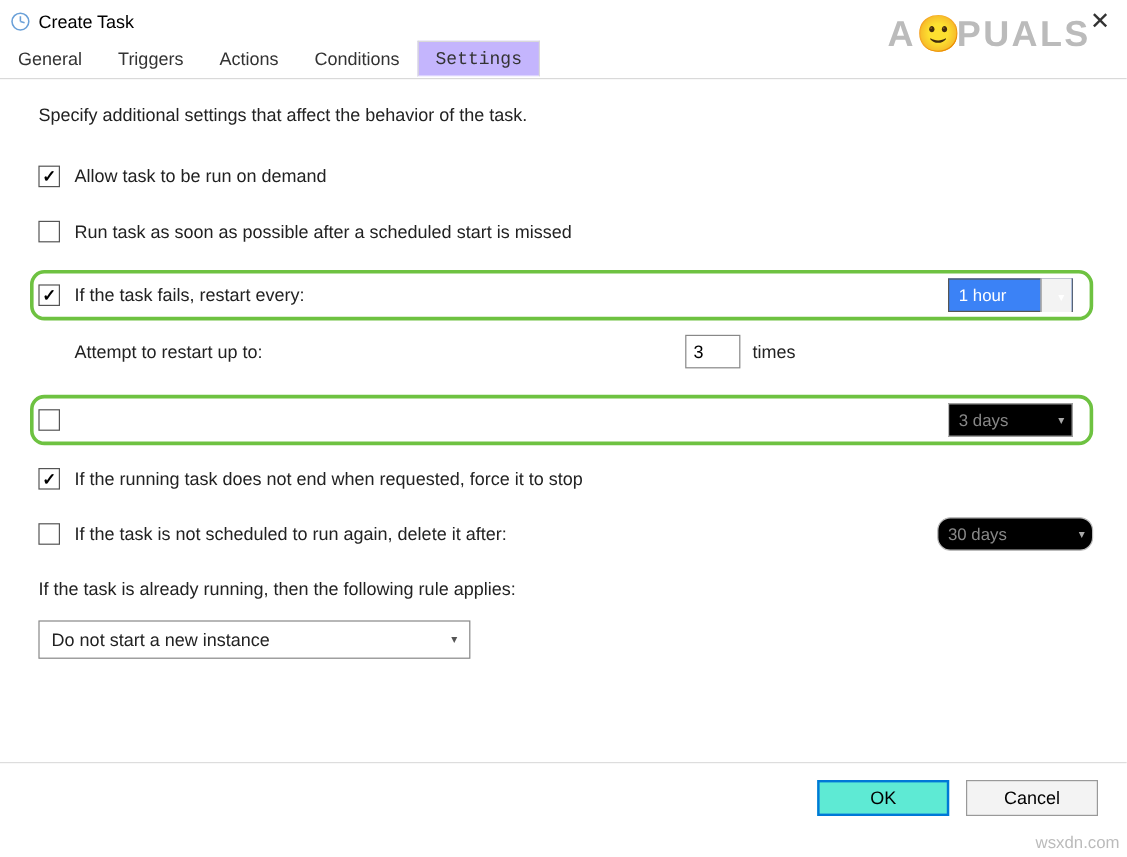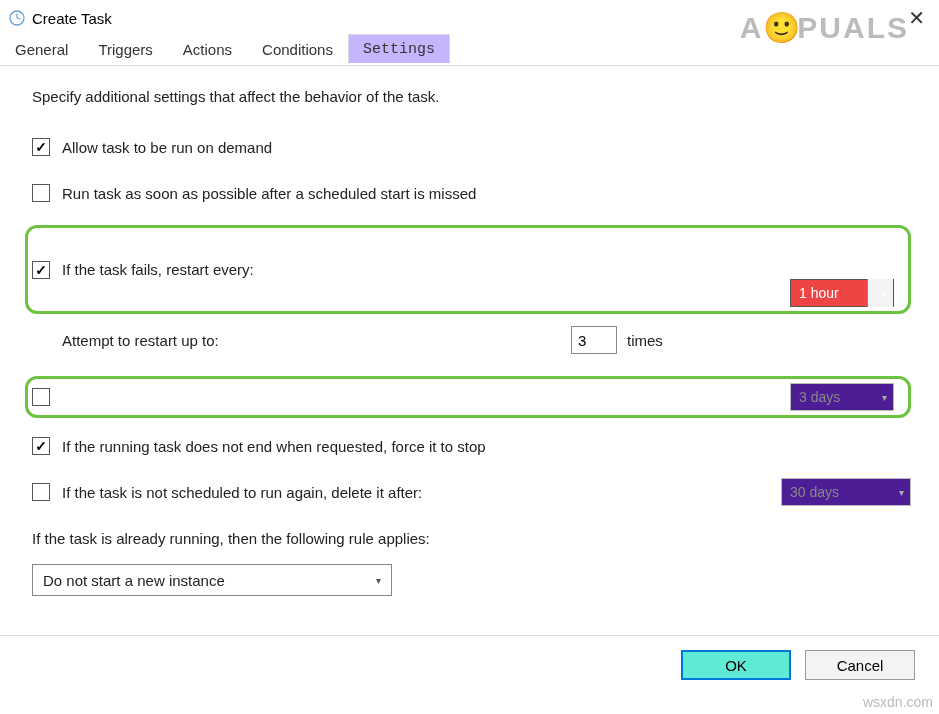--- a/index.html
+++ b/index.html
@@ -156,27 +156,26 @@
       align-items: center;
       border: 1px solid #888;
       background: #fff;
       height: 28px;
       padding: 0 6px 0 8px;
       font-size: 14px;
       cursor: pointer;
       min-width: 100px;
     }
     .combo.selected {
-      background: #ef4444;
+      background: #3b82f6;
       color: #fff;
       border-color: #555;
-      margin-top: 47px;
     }
     .combo.disabled {
-      background: #4c1d95;
+      background: #000000;
       border-color: #bbb;
       color: #888;
     }
     .combo .combo-text { flex: 1; }
     .combo .caret {
       margin-left: 8px;
       font-size: 10px;
       color: #555;
     }
     .combo.selected .caret { color: #fff; background: #fff0; }
@@ -336,21 +335,21 @@
   <div class="row">
     <span class="checkbox checked"></span>
     <span class="row-label">If the running task does not end when requested, force it to stop</span>
   </div>
 
   
   <div class="row row-with-combo">
     <span class="checkbox"></span>
     <span class="row-label">If the task is not scheduled to run again, delete it after:</span>
     <div class="combo-area third-combo">
-      <div class="combo disabled" style="width:130px;">
+      <div class="combo disabled" style="width:130px;border-radius:11px;">
         <span class="combo-text">30 days</span>
         <span class="caret">▾</span>
       </div>
     </div>
   </div>
 
   
   <div class="row" style="margin-bottom:6px;">
     <span class="row-label">If the task is already running, then the following rule applies:</span>
   </div>

